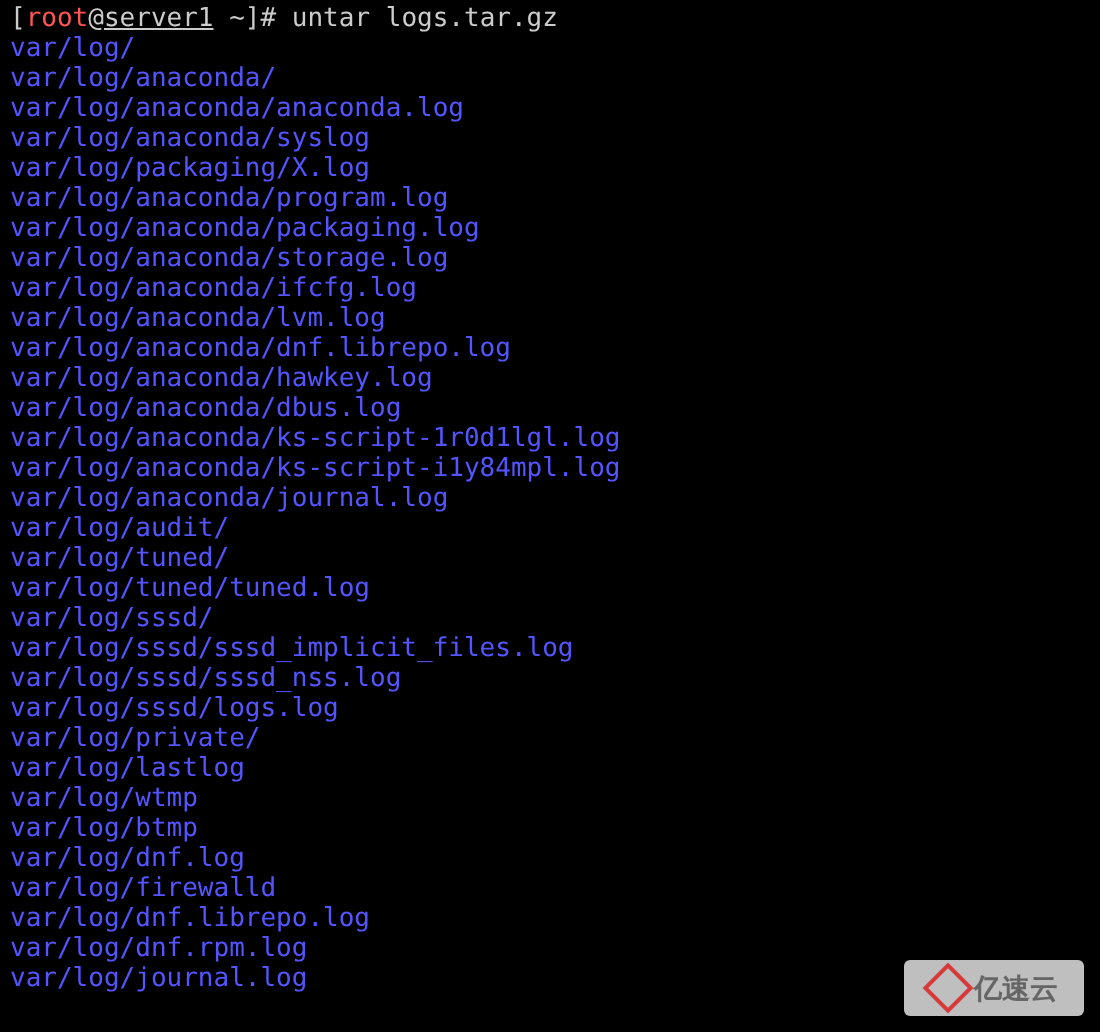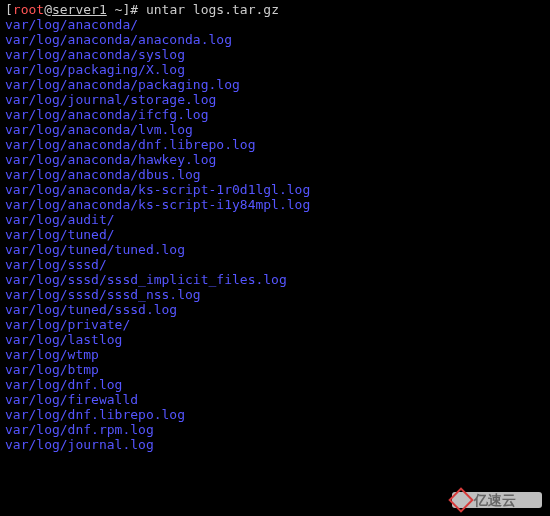--- a/index.html
+++ b/index.html
@@ -43,25 +43,26 @@
       text-align: center;
     }
     .dir-entry {
       color: #5555ff;
     }
     .watermark {
       position: absolute;
       bottom: 8px;
       right: 8px;
       width: 90px;
-      height: 16px;
+      height: 28px;
       background: rgba(255,255,255,0.75);
       border-radius: 3px;
       display: flex;
       align-items: center;
+      justify-content: center;
     }
     .watermark-hex {
       width: 18px;
       height: 18px;
       position: relative;
       margin-right: 4px;
     }
     .watermark-hex::before {
       content: "";
       position: absolute;
@@ -77,40 +78,43 @@
       font-size: 14px;
       font-weight: bold;
       color: #666666;
     }
   </style>
 </head>
 <body>
 
 <div class="terminal">
   <div class="line"><span class="prompt-bracket">[</span><span class="prompt-root">root</span><span class="prompt-at">@</span><span class="prompt-host">server1</span><span class="prompt-bracket"> </span><span class="prompt-tilde">~</span><span class="prompt-bracket">]</span><span class="prompt-bracket"># </span><span class="command">untar logs.tar.gz</span></div>
+  <div class="line dir-entry">var/log/</div>
   <div class="line dir-entry">var/log/anaconda/</div>
   <div class="line dir-entry">var/log/anaconda/anaconda.log</div>
   <div class="line dir-entry">var/log/anaconda/syslog</div>
   <div class="line dir-entry">var/log/packaging/X.log</div>
+  <div class="line dir-entry">var/log/anaconda/program.log</div>
   <div class="line dir-entry">var/log/anaconda/packaging.log</div>
-  <div class="line dir-entry">var/log/journal/storage.log</div>
+  <div class="line dir-entry">var/log/anaconda/storage.log</div>
   <div class="line dir-entry">var/log/anaconda/ifcfg.log</div>
   <div class="line dir-entry">var/log/anaconda/lvm.log</div>
   <div class="line dir-entry">var/log/anaconda/dnf.librepo.log</div>
   <div class="line dir-entry">var/log/anaconda/hawkey.log</div>
   <div class="line dir-entry">var/log/anaconda/dbus.log</div>
   <div class="line dir-entry">var/log/anaconda/ks-script-1r0d1lgl.log</div>
   <div class="line dir-entry">var/log/anaconda/ks-script-i1y84mpl.log</div>
+  <div class="line dir-entry">var/log/anaconda/journal.log</div>
   <div class="line dir-entry">var/log/audit/</div>
   <div class="line dir-entry">var/log/tuned/</div>
   <div class="line dir-entry">var/log/tuned/tuned.log</div>
   <div class="line dir-entry">var/log/sssd/</div>
   <div class="line dir-entry">var/log/sssd/sssd_implicit_files.log</div>
   <div class="line dir-entry">var/log/sssd/sssd_nss.log</div>
-  <div class="line dir-entry">var/log/tuned/sssd.log</div>
+  <div class="line dir-entry">var/log/sssd/logs.log</div>
   <div class="line dir-entry">var/log/private/</div>
   <div class="line dir-entry">var/log/lastlog</div>
   <div class="line dir-entry">var/log/wtmp</div>
   <div class="line dir-entry">var/log/btmp</div>
   <div class="line dir-entry">var/log/dnf.log</div>
   <div class="line dir-entry">var/log/firewalld</div>
   <div class="line dir-entry">var/log/dnf.librepo.log</div>
   <div class="line dir-entry">var/log/dnf.rpm.log</div>
   <div class="line dir-entry">var/log/journal.log</div>
 </div>

